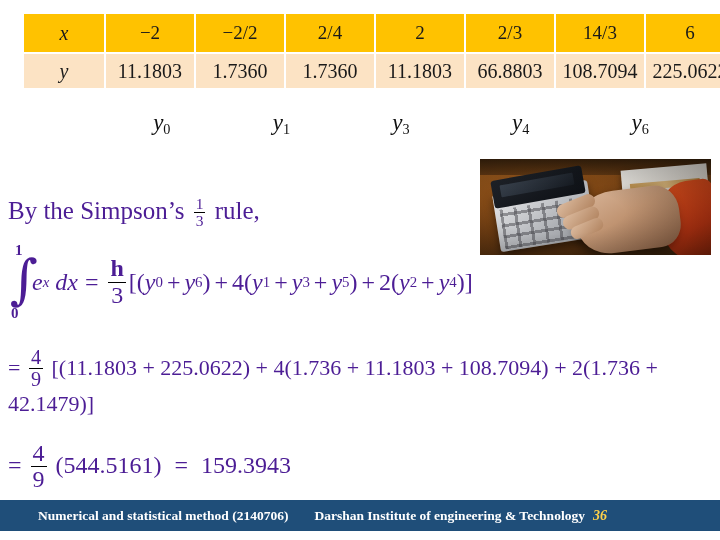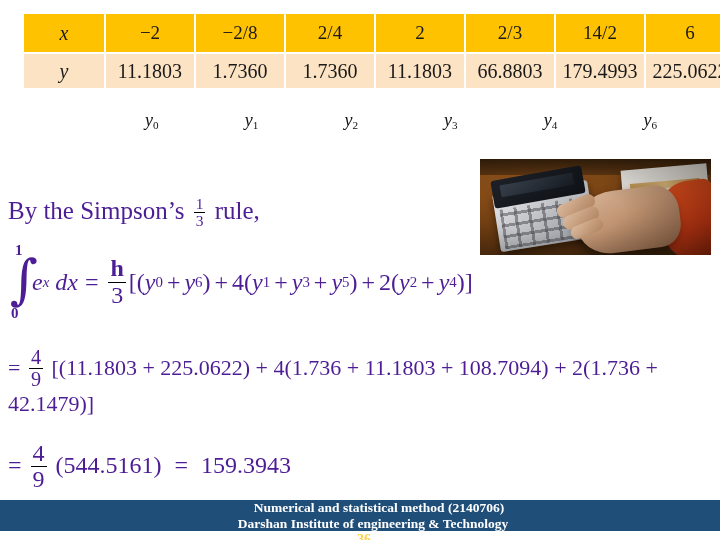--- a/index.html
+++ b/index.html
@@ -65,21 +65,21 @@
     table-layout: fixed;
   }
   #y-legend .legend-spacer {
     width: 80px;
     flex: 0 0 80px;
   }
   #y-legend .legend-cell {
     flex: 1 1 0;
     text-align: center;
     font-style: italic;
-    font-size: 18px;
+    font-size: 23px;
     color: #111;
     font-family: "Liberation Serif", serif;
   }
   #y-legend .legend-cell sub {
     font-size: 0.62em;
     font-style: normal;
   }
 
   
   #calculator-photo {
@@ -282,21 +282,20 @@
   #footer-bar {
     position: absolute;
     left: 0;
     bottom: 9px;
     width: 720px;
     height: 31px;
     background: #1F4E79;
     display: flex;
     align-items: center;
     justify-content: flex-start;
-    flex-direction: column;
   }
   #footer-bar .course {
     color: #ffffff;
     font-size: 13.5px;
     font-weight: bold;
     font-family: "Liberation Serif", serif;
     margin-left: 38px;
     white-space: nowrap;
   }
   #footer-bar .institute {
@@ -306,55 +305,55 @@
     font-family: "Liberation Serif", serif;
     margin-left: 26px;
     white-space: nowrap;
   }
   #footer-bar .page-number {
     color: #FFD24A;
     font-size: 14px;
     font-weight: bold;
     font-family: "Liberation Serif", serif;
     margin-left: 8px;
+    font-style: italic;
   }
 </style>
 </head>
 <body>
 
 <table id="value-table">
   <tbody>
     <tr class="header-row">
       <td class="col-label">x</td>
       <td class="col-v num-cell">−2</td>
-      <td class="col-v num-cell">−2/8</td>
+      <td class="col-v num-cell">−2/2</td>
       <td class="col-v num-cell">2/4</td>
       <td class="col-v num-cell">2</td>
       <td class="col-v num-cell">2/3</td>
-      <td class="col-v num-cell">14/2</td>
+      <td class="col-v num-cell">14/3</td>
       <td class="col-v num-cell">6</td>
     </tr>
     <tr class="data-row">
       <td class="col-label label-cell">y</td>
       <td class="col-v">11.1803</td>
       <td class="col-v">1.7360</td>
       <td class="col-v">1.7360</td>
       <td class="col-v">11.1803</td>
       <td class="col-v">66.8803</td>
-      <td class="col-v">179.4993</td>
+      <td class="col-v">108.7094</td>
       <td class="col-v">225.0622</td>
     </tr>
   </tbody>
 </table>
 
 <div id="y-legend">
   <div class="legend-spacer"></div>
   <div class="legend-cell">y<sub>0</sub></div>
   <div class="legend-cell">y<sub>1</sub></div>
-  <div class="legend-cell">y<sub>2</sub></div>
   <div class="legend-cell">y<sub>3</sub></div>
   <div class="legend-cell">y<sub>4</sub></div>
   <div class="legend-cell">y<sub>6</sub></div>
 </div>
 
 <div id="calculator-photo">
   <div class="desk"></div>
   <div class="desk-dark-top"></div>
   <div class="notebook"></div>
   <div class="notebook-band"></div>

